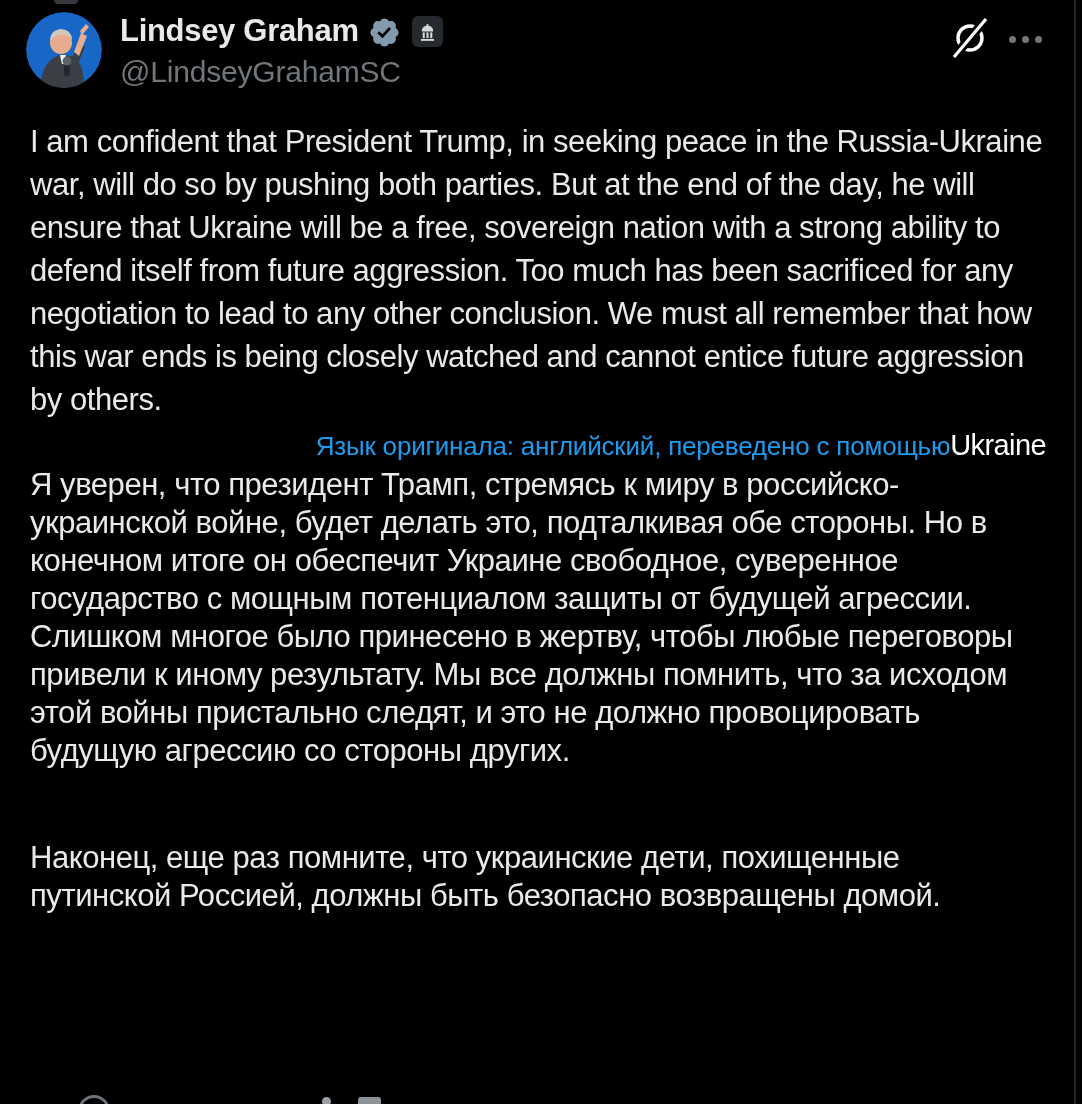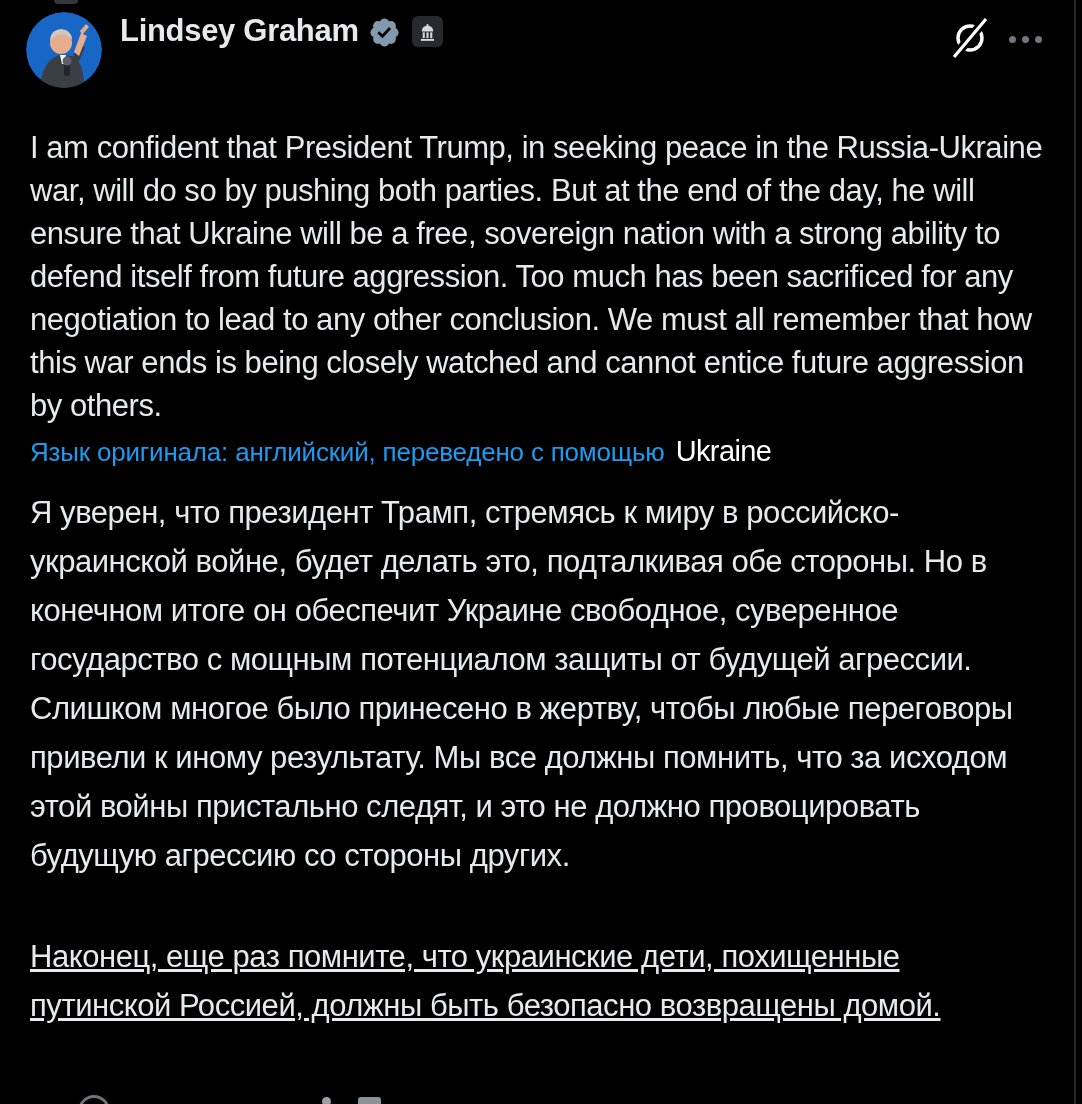--- a/index.html
+++ b/index.html
@@ -18,28 +18,28 @@
   .display-name { font-size:31px; font-weight:700; color:#e7e9ea; letter-spacing:-0.3px; white-space:nowrap; }
   .badge { width:33px; height:33px; flex:0 0 auto; margin-top:2px; }
   .label-box { width:31px; height:31px; border-radius:6px; background:#26292d; display:flex; align-items:center; justify-content:center; flex:0 0 auto; margin-left:2px; }
   .handle { font-size:30px; color:#71767b; letter-spacing:-0.2px; margin-top:5px; }
   .header-actions { display:flex; align-items:flex-start; gap:18px; flex:0 0 auto; margin-top:2px; }
   .grok-btn { width:42px; height:46px; }
   .more-btn { display:flex; gap:6px; align-items:center; height:46px; padding-top:2px; }
   .more-btn i { width:7px; height:7px; border-radius:50%; background:#71767b; }
 
   
-  .tweet-body { position:absolute; left:30px; top:126px; width:1016px; color:#e7e9ea; }
+  .tweet-body { position:absolute; left:30px; top:120px; width:1016px; color:#e7e9ea; }
   .tweet-body p { margin:0; font-size:31px; line-height:43px; letter-spacing:-0.45px; }
   .tweet-body p + p { margin-top:43px; }
-  .translate-row { display:flex; align-items:baseline; gap:11px; margin:7px 0 18px 0; }
+  .translate-row { display:flex; align-items:baseline; margin:7px 0 2px 0;justify-content:flex-end; }
   .translate-link { font-size:26px; line-height:36px; color:#1d9bf0; letter-spacing:-0.2px; cursor:pointer; }
   .google-brand { font-size:29px; color:#ffffff; font-weight:500; letter-spacing:-0.6px; }
-  .ru-block p { margin:0; font-size:31px; line-height:49px; letter-spacing:-0.45px; }
-  .ru-block p + p { margin-top:52px;text-decoration:underline; }
+  .ru-block p { margin:0; font-size:31px; line-height:38px; letter-spacing:-0.45px; }
+  .ru-block p + p { margin-top:69px; }
 
   
   .frag-top { position:absolute; left:54px; top:0; width:24px; height:4px; background:#34383c; border-radius:0 0 4px 4px; }
   .frag-reply { position:absolute; left:78px; top:1095px; width:26px; height:26px; border:3px solid #6d7479; border-radius:50%; }
   .frag-dot { position:absolute; left:322px; top:1097px; width:9px; height:9px; background:#9aa2a7; border-radius:50%; }
   .frag-bar { position:absolute; left:358px; top:1097px; width:23px; height:12px; background:#8b9399; border-radius:3px 3px 0 0; }
 </style>
 </head>
 <body>
 
@@ -75,20 +75,21 @@
               <rect x="11" y="3.5" width="2" height="3"></rect>
               <path d="M5.5,12 h13 v-1 a6.5,6 0 0 0 -13,0 Z"></path>
               <rect x="6.5" y="13" width="2.4" height="6.5"></rect>
               <rect x="10.8" y="13" width="2.4" height="6.5"></rect>
               <rect x="15.1" y="13" width="2.4" height="6.5"></rect>
               <rect x="4.5" y="20.5" width="15" height="2.2"></rect>
             </g>
           </svg>
         </span>
       </div>
+      <div class="handle">@LindseyGrahamSC</div>
     </div>
     <div class="header-actions">
       <svg class="grok-btn" viewBox="0 0 42 46">
         <circle cx="21" cy="24" r="12" fill="none" stroke="#ffffff" stroke-width="3.4"></circle>
         <line x1="5" y1="43" x2="37" y2="5" stroke="#000000" stroke-width="9"></line>
         <line x1="5" y1="43" x2="37" y2="5" stroke="#ffffff" stroke-width="3.2"></line>
       </svg>
       <div class="more-btn">
         <i></i>
           <i></i>

